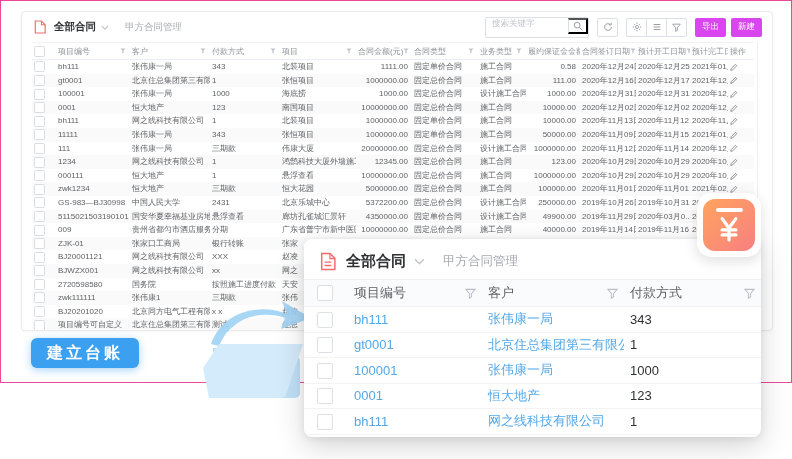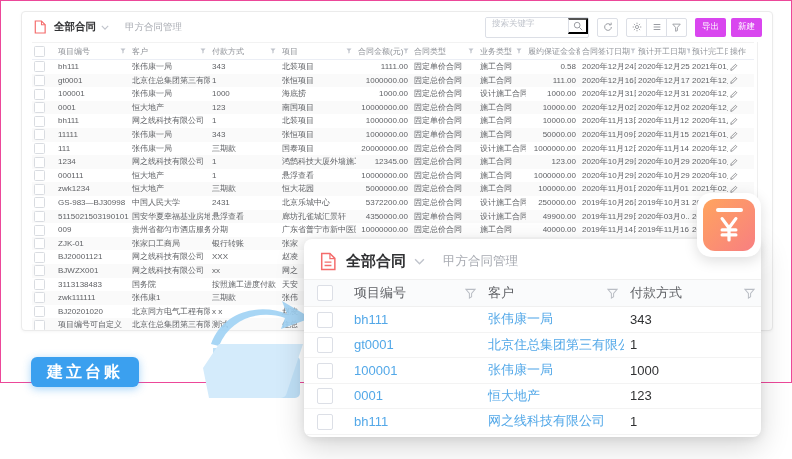--- a/index.html
+++ b/index.html
@@ -68,21 +68,21 @@
 
   
   .yen-card{position:absolute;left:696px;top:192px;width:64px;height:64px;background:#fff;border-radius:14px;
             box-shadow:0 4px 14px rgba(0,0,0,.13);z-index:4;display:flex;align-items:center;justify-content:center;cursor:pointer;}
   .yen-icon{width:52px;height:52px;border-radius:12px;background:linear-gradient(135deg,#ffa45e,#f87f81);
             display:flex;flex-direction:column;align-items:center;}
   .yen-bar{width:27px;height:4px;border-radius:2px;background:#fff;margin-top:9px;}
   .yen-glyph{margin-top:1px;display:flex;}
 
   
-  .cta{position:absolute;left:30px;top:356px;width:108px;height:30px;background:#3ba0ef;border:0;border-radius:6px;
+  .cta{position:absolute;left:30px;top:337px;width:108px;height:30px;background:#3ba0ef;border:0;border-radius:6px;
        color:#fff;font-size:16px;font-weight:bold;letter-spacing:3px;font-family:inherit;z-index:2;
        box-shadow:0 2px 8px rgba(59,160,239,.45);display:flex;align-items:center;justify-content:center;cursor:pointer;}
 
   svg{display:block;}
 </style>
 </head>
 <body>
 
 <div class="stage">
 
@@ -420,21 +420,21 @@
                   <path d="M1.6 8.6L8.2 2l2 2-6.6 6.6L1.2 11z" fill="none" stroke="#606266" stroke-width="1"></path>
                 </svg>
             </span></td>
           </tr>
 
           <tr>
             <td><span class="cb"></span></td>
             <td class="link">111</td>
             <td class="link">张伟康一局</td>
             <td>三期款</td>
-            <td class="link">国泰项目</td>
+            <td class="link">伟康大厦</td>
             <td class="num">20000000.00</td>
             <td>固定总价合同</td>
             <td>设计施工合同</td>
             <td class="num">1000000.00</td>
             <td>2020年11月12日</td>
             <td>2020年11月14日</td>
             <td>2020年12月2</td>
             <td class="op"><span>
               <svg width="8" height="8" viewBox="0 0 12 12">
                   <path d="M1.6 8.6L8.2 2l2 2-6.6 6.6L1.2 11z" fill="none" stroke="#606266" stroke-width="1"></path>
@@ -617,21 +617,21 @@
             <td></td>
             <td class="op"><span>
               <svg width="8" height="8" viewBox="0 0 12 12">
                   <path d="M1.6 8.6L8.2 2l2 2-6.6 6.6L1.2 11z" fill="none" stroke="#606266" stroke-width="1"></path>
                 </svg>
             </span></td>
           </tr>
 
           <tr>
             <td><span class="cb"></span></td>
-            <td class="link">3113138483</td>
+            <td class="link">2720598580</td>
             <td class="link">国务院</td>
             <td>按照施工进度付款</td>
             <td class="link">天安</td>
             <td class="num"></td>
             <td></td>
             <td></td>
             <td class="num"></td>
             <td></td>
             <td></td>
             <td></td>

